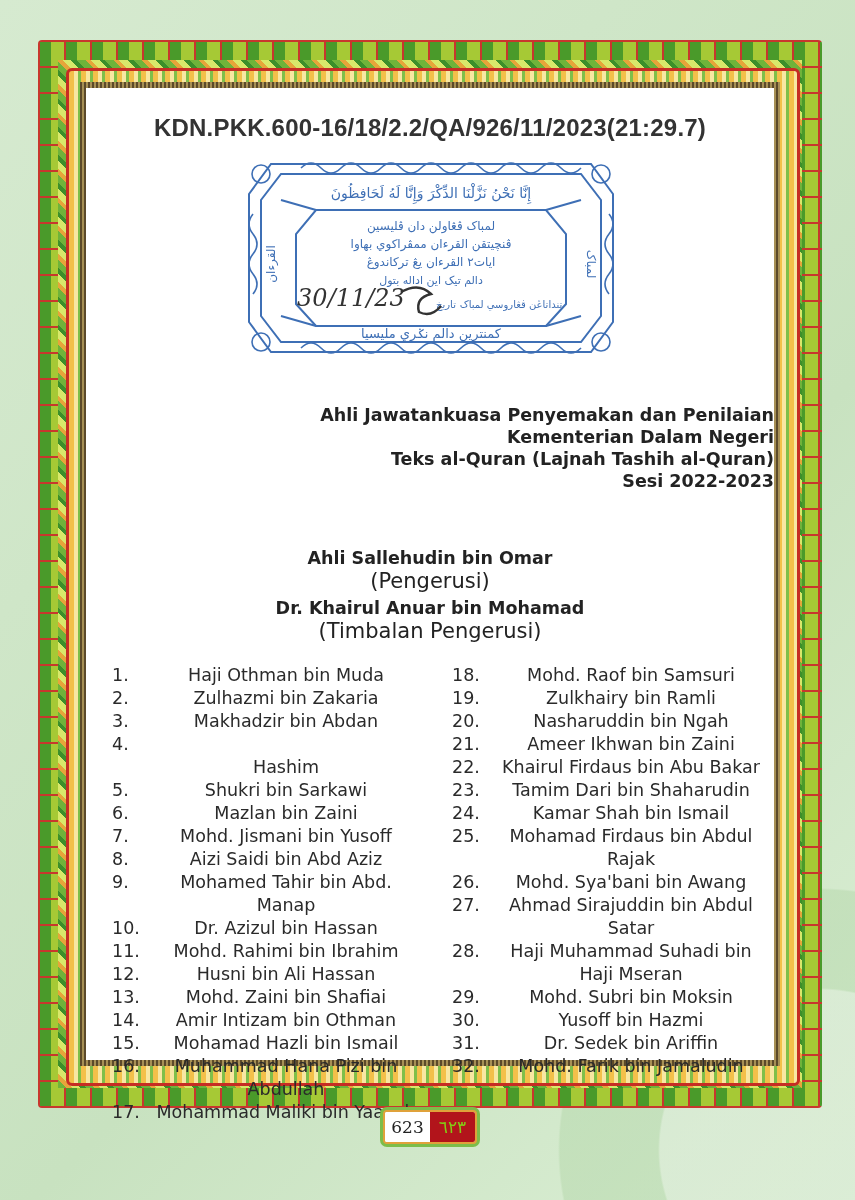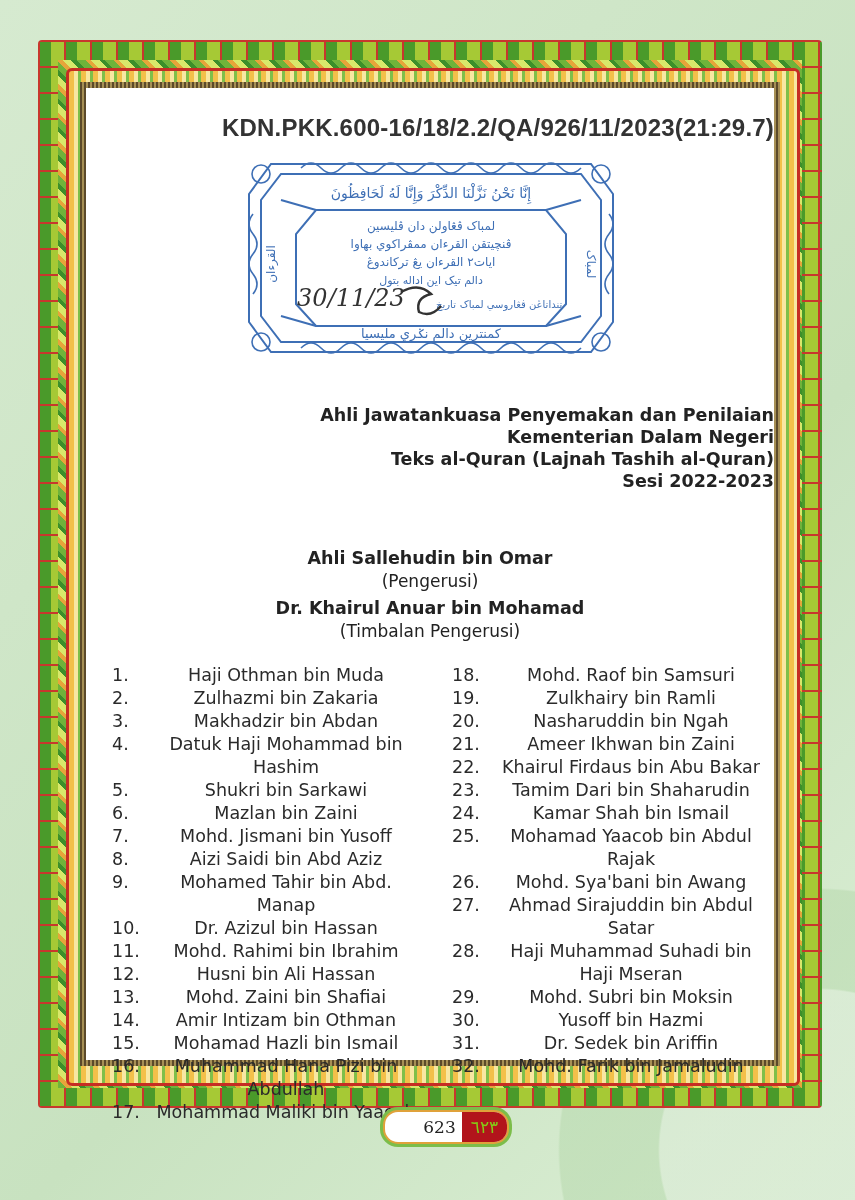--- a/index.html
+++ b/index.html
@@ -12,33 +12,33 @@
      background:
        repeating-linear-gradient(90deg,#c8372d 0 2px,transparent 2px 26px),
        repeating-linear-gradient(0deg,#c8372d 0 2px,transparent 2px 26px),
        repeating-linear-gradient(90deg,#4a9a2a 0 13px,#a6c935 13px 26px);
      border-radius:4px;}
   .frame-mid{position:absolute;left:58px;top:60px;width:744px;height:1028px;
      background:repeating-linear-gradient(45deg,#6fb33a 0 6px,#e6a53a 6px 10px,#d8e86a 10px 16px,#3c8f2a 16px 20px);}
   .frame-red{position:absolute;left:66px;top:68px;width:728px;height:1012px;border:3px solid #c62d24;border-radius:6px;background:repeating-linear-gradient(90deg,#f3c04a 0 5px,#f8e7a2 5px 9px,#7fbf4a 9px 12px);}
   .frame-inner{position:absolute;left:80px;top:82px;width:700px;height:984px;background:repeating-linear-gradient(90deg,#5c4a2a 0 2px,#a79055 2px 4px);}
   .page{position:absolute;left:86px;top:88px;width:688px;height:972px;background:#ffffff;}
-  .ref{position:absolute;left:0;right:0;top:26px;text-align:right;font-family:"Liberation Sans",sans-serif;font-weight:bold;font-size:24px;color:#333;letter-spacing:0.2px;}
+  .ref{position:absolute;left:0;right:0;top:26px;text-align:center;font-family:"Liberation Sans",sans-serif;font-weight:bold;font-size:24px;color:#333;letter-spacing:0.2px;}
   .stamp{position:absolute;left:155px;top:66px;width:380px;height:208px;}
   .heading{position:absolute;left:0;right:0;top:316px;text-align:right;font-weight:bold;font-size:17.5px;line-height:22px;color:#222;}
   .officer{position:absolute;left:0;right:0;text-align:center;color:#222;}
   .officer .name{font-weight:bold;font-size:17.5px;line-height:24px;}
-  .officer .role{font-size:17px;line-height:22px;}
+  .officer .role{font-size:21px;line-height:22px;}
   .list{position:absolute;font-size:17.5px;line-height:23px;color:#2a2a2a;}
   .list .row{display:flex;}
   .list .num{width:38px;flex:none;}
   .list .nm{flex:1;text-align:center;}
   .col1{left:26px;top:576px;width:310px;}
   .col2{left:366px;top:576px;width:320px;}
-  .pagenum{position:absolute;left:383px;top:1110px;width:90px;height:30px;border:2px solid #e0a23a;border-radius:15px;overflow:hidden;display:flex;background:#fff;box-shadow:0 0 0 3px #7cbd4a;padding-left:32px;}
+  .pagenum{position:absolute;left:383px;top:1110px;width:90px;height:30px;border:2px solid #e0a23a;border-radius:4px;overflow:hidden;display:flex;background:#fff;box-shadow:0 0 0 3px #7cbd4a;}
   .pagenum .latin{flex:1;display:flex;align-items:center;justify-content:center;font-family:"DejaVu Serif",serif;font-size:17px;color:#222;background:#fff;}
   .pagenum .arabic{flex:1;display:flex;align-items:center;justify-content:center;font-family:"DejaVu Sans",sans-serif;font-size:17px;color:#84cc16;background:#b2141b;}
 </style>
 </head>
 <body>
 
 <div class="bg-pattern"></div>
 <div class="frame-outer"></div>
 <div class="frame-mid"></div>
 <div class="frame-red"></div>
@@ -102,21 +102,20 @@
       <div class="row">
         <span class="num">2.</span>
         <span class="nm">Zulhazmi bin Zakaria</span>
       </div>
       <div class="row">
         <span class="num">3.</span>
         <span class="nm">Makhadzir bin Abdan</span>
       </div>
       <div class="row">
         <span class="num">4.</span>
-        <span class="nm">Datuk Haji Mohammad bin</span>
       </div>
       <div class="row">
         <span class="num"></span>
         <span class="nm">Hashim</span>
       </div>
       <div class="row">
         <span class="num">5.</span>
         <span class="nm">Shukri bin Sarkawi</span>
       </div>
       <div class="row">
@@ -196,21 +195,21 @@
       <div class="row">
         <span class="num">23.</span>
         <span class="nm">Tamim Dari bin Shaharudin</span>
       </div>
       <div class="row">
         <span class="num">24.</span>
         <span class="nm">Kamar Shah bin Ismail</span>
       </div>
       <div class="row">
         <span class="num">25.</span>
-        <span class="nm">Mohamad Yaacob bin Abdul</span>
+        <span class="nm">Mohamad Firdaus bin Abdul</span>
       </div>
       <div class="row">
         <span class="num"></span>
         <span class="nm">Rajak</span>
       </div>
       <div class="row">
         <span class="num">26.</span>
         <span class="nm">Mohd. Sya'bani bin Awang</span>
       </div>
       <div class="row">

